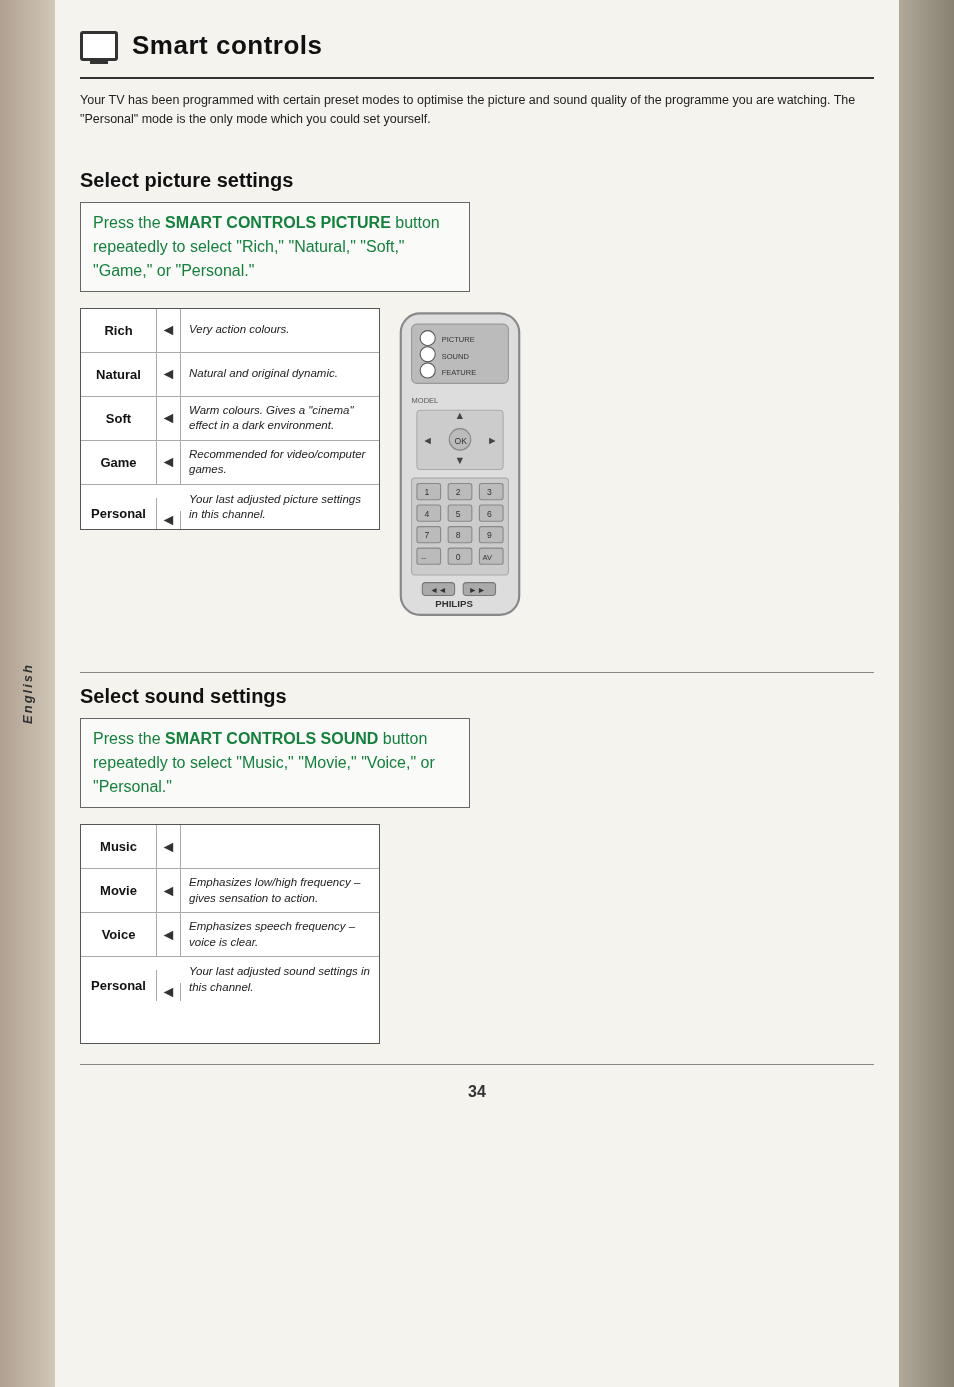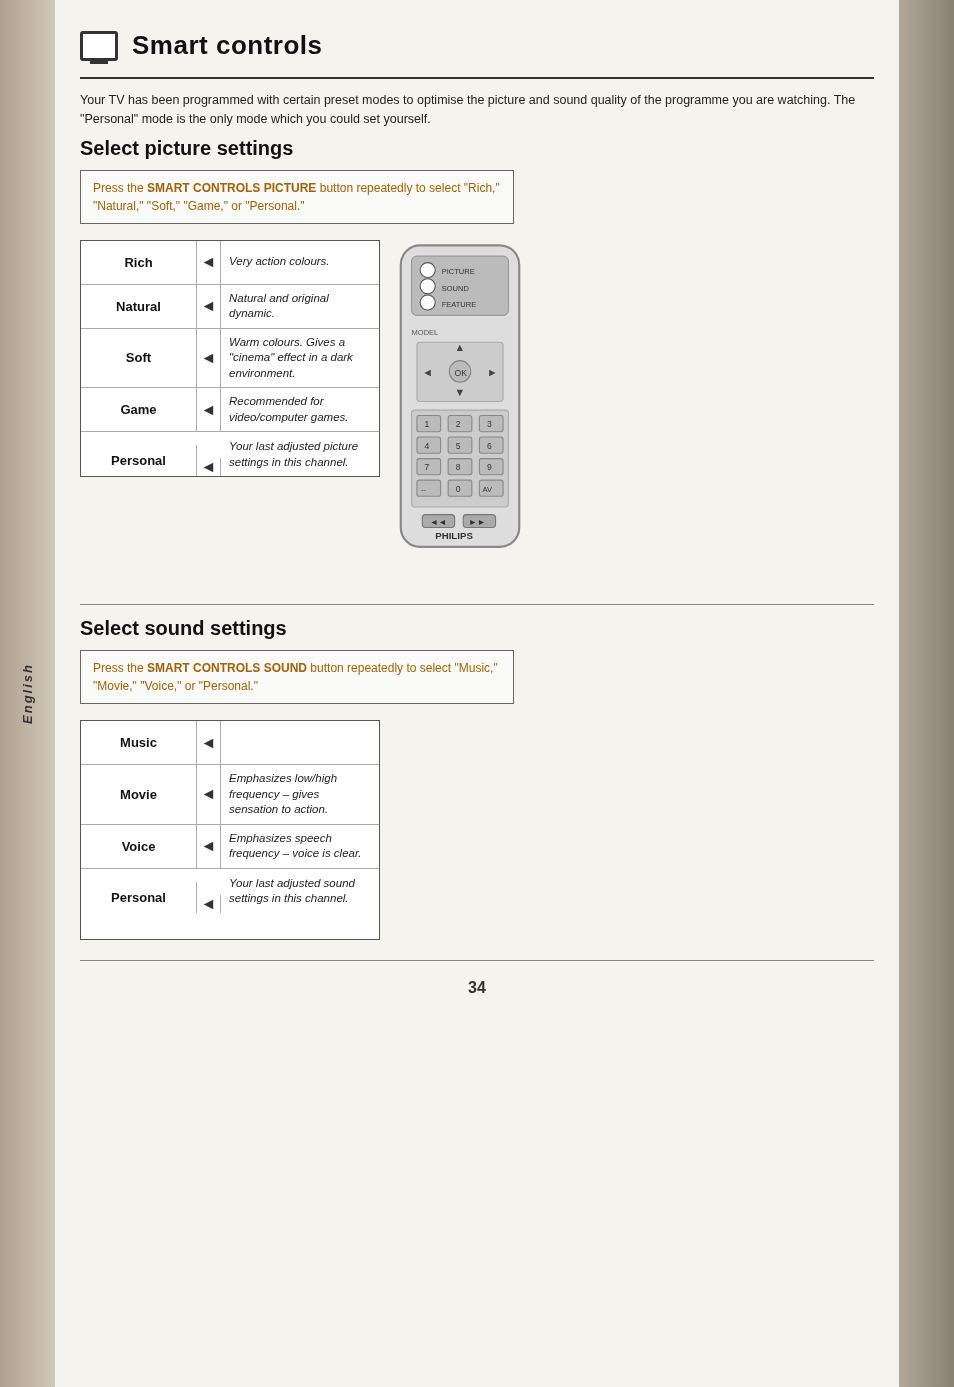--- a/index.html
+++ b/index.html
@@ -76,39 +76,39 @@
     .title-text {
       font-size: 26px;
       font-weight: bold;
       color: #111;
       letter-spacing: 0.5px;
     }
     .intro-text {
       font-size: 12.5px;
       color: #222;
       line-height: 1.5;
-      margin-bottom: 8px;
+      margin-bottom: 40px;
     }
     
     .section-title {
       font-size: 20px;
       font-weight: bold;
       color: #111;
       margin-bottom: 10px;
     }
     
     .instruction-box {
       border: 1.5px solid #666;
       padding: 8px 12px;
-      font-size: 12px;
-      color: #a16207;
+      font-size: 16px;
+      color: #15803d;
       line-height: 1.5;
       margin-bottom: 16px;
       background: #fafaf8;
-      width: 434px;
+      width: 390px;
     }
     .instruction-box strong {
       font-weight: bold;
     }
     
     .settings-area {
       display: flex;
       align-items: flex-start;
       margin-bottom: 20px;
     }
@@ -122,21 +122,21 @@
       display: flex;
       align-items: stretch;
       border-bottom: 1px solid #aaa;
       min-height: 44px;
     }
     .settings-row:last-child {
       border-bottom: none;
       align-items: flex-end;
     }
     .row-label {
-      width: 116px;
+      width: 76px;
       padding: 8px 10px;
       font-size: 13px;
       font-weight: bold;
       color: #111;
       border-right: 1px solid #aaa;
       display: flex;
       align-items: center;
       justify-content: center;
     }
     .arrow-cell {

